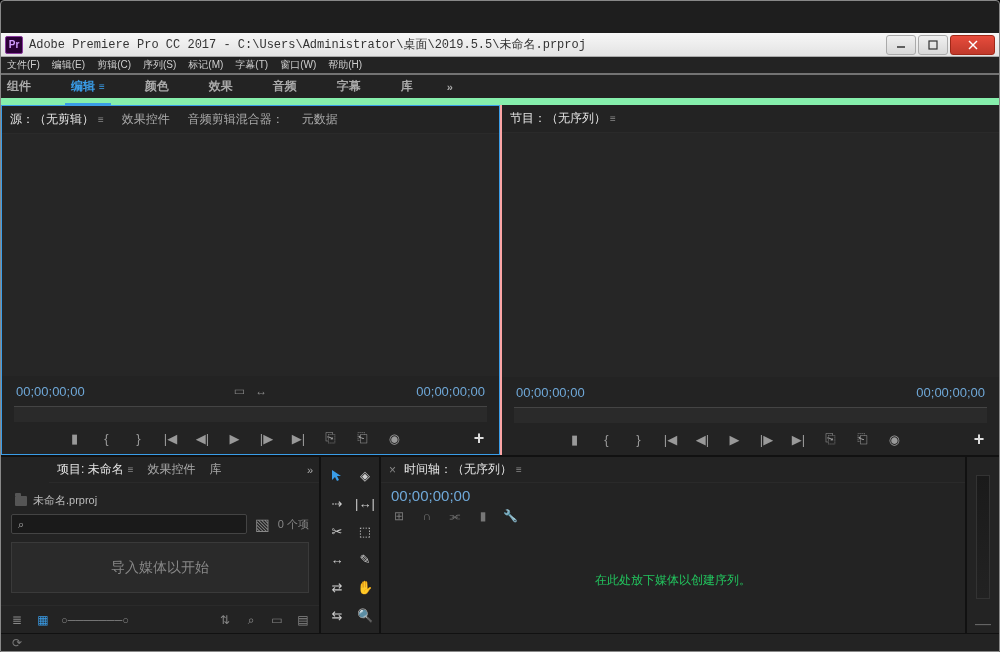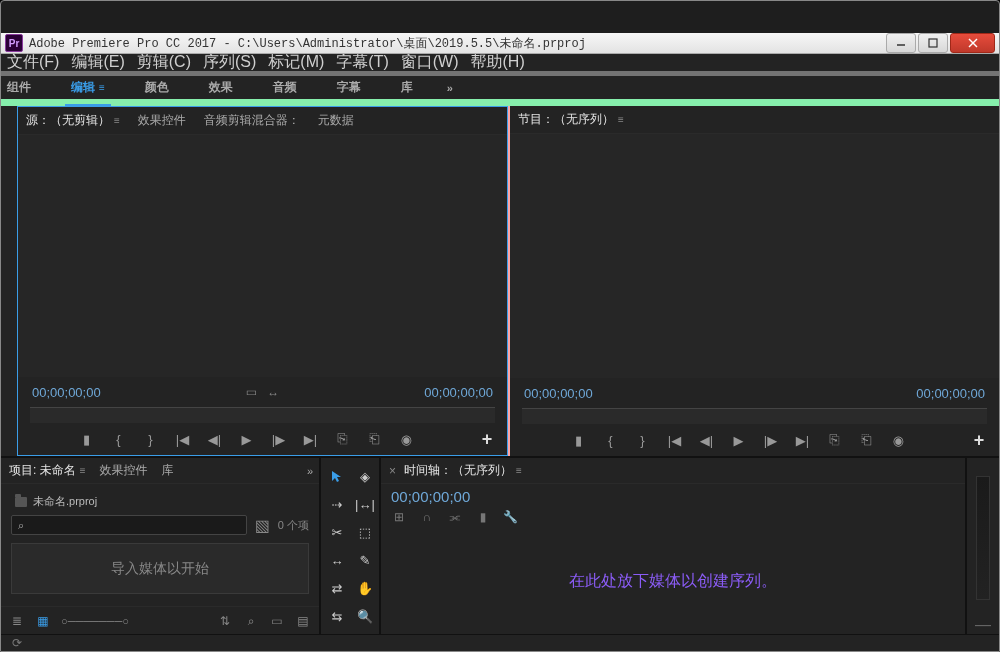--- a/index.html
+++ b/index.html
@@ -4,68 +4,68 @@
 <style>
 * { margin: 0; padding: 0; box-sizing: border-box; font-family: "Microsoft YaHei", sans-serif; }
 body { width: 1000px; height: 652px; background: #000; overflow: hidden; }
 .window { width: 1000px; height: 652px; background: #1e1e1e; border: 1px solid #888; border-radius: 4px 4px 0 0; display: flex; flex-direction: column; }
 .titlebar { height: 30px; background: linear-gradient(#f7f7f7,#e3e3e3); display: flex; align-items: center; padding: 0 4px; border-bottom: 1px solid #aaa; margin-top: 32px; }
 .app-icon { width: 18px; height: 18px; background: #2b0036; border: 1px solid #8a3a9e; border-radius: 2px; display: flex; align-items: center; justify-content: center; color: #d49cff; font-size: 10px; font-weight: bold; margin-right: 6px; }
 .title-text { font-size: 12px; color: #333; flex: 1; font-family: Liberation Mono, monospace; }
 .win-btns { display: flex; gap: 2px; }
 .win-btn { width: 30px; height: 20px; background: linear-gradient(#f0f0f0,#d8d8d8); border: 1px solid #aaa; border-radius: 3px; display: flex; align-items: center; justify-content: center; font-size: 9px; color: #333; cursor: pointer; }
 .win-btn.close { background: linear-gradient(#e74c3c,#c0392b); color: #fff; border-color: #a02818; width: 45px; }
-.menubar { height: 22px; background: #232323; display: flex; align-items: center; padding: 0 6px; font-size: 16px; color: #cfcfcf; border-bottom: 5px solid #737373; }
+.menubar { height: 22px; background: #232323; display: flex; align-items: center; padding: 0 6px; font-size: 10px; color: #cfcfcf; border-bottom: 2px solid #737373; }
 .menu-item { margin-right: 12px; cursor: pointer; }
 .workspacebar { height: 30px; background: #232323; display: flex; align-items: center; justify-content: flex-start; gap: 28px; font-size: 12px; color: #aaa; border-bottom: 7px solid #86efac; position: relative; font-weight: bold; }
 .ws-item { cursor: pointer; padding: 4px 6px; display: flex; align-items: center; gap: 4px; }
 .ws-item.active { color: #3a9de8; position: relative; }
 .ws-item.active::after { content: ""; position: absolute; bottom: -6px; left: 0; right: 0; height: 2px; background: #3a9de8; }
 .ws-overflow { color: #aaa; font-size: 12px; cursor: pointer; }
 .ws-stripes { font-size: 10px; color: #3a9de8; }
 .main { flex: 1; display: flex; flex-direction: column; background: #232323; }
-.upper { height: 352px; display: flex; border-bottom: 2px solid #111; padding-left: 16px; }
+.upper { height: 352px; display: flex; border-bottom: 2px solid #111; }
 .panel { background: #232323; display: flex; flex-direction: column; position: relative; }
 .panel.source { flex: 1; border: 1px solid #3a9de8; }
 .panel.program { flex: 1; border-left: 2px solid #fca5a5; }
 .panel-tabs { height: 28px; display: flex; align-items: center; font-size: 12px; color: #aaa; padding: 0 8px; gap: 18px; border-bottom: 1px solid #2a2a2a; }
 .tab { cursor: pointer; display: flex; align-items: center; gap: 4px; }
 .tab.active { color: #e4e4e4; }
 .hamb { font-size: 10px; color: #888; }
 .viewer { flex: 1; background: #262626; }
 .tc-row { height: 30px; display: flex; align-items: center; padding: 0 14px; font-size: 13px; color: #6fa8d8; justify-content: space-between; }
 .tc-mid { color: #888; font-size: 12px; display: flex; gap: 10px; }
 .ruler { height: 16px; background: #2a2a2a; margin: 0 12px; border-top: 1px solid #444; position: relative; }
 .transport { height: 32px; display: flex; align-items: center; justify-content: center; gap: 16px; color: #999; font-size: 13px; padding: 0 12px; }
 .t-spacer { flex: 1; }
 .icon-btn { cursor: pointer; display: inline-flex; width: 16px; height: 16px; align-items: center; justify-content: center; }
 .plus { color: #ddd; font-size: 18px; font-weight: bold; }
 .lower { flex: 1; display: flex; }
 .project-panel { width: 320px; border-right: 2px solid #111; display: flex; flex-direction: column; }
-.proj-tabs { height: 26px; display: flex; align-items: center; font-size: 12px; color: #aaa; padding: 0 8px; gap: 14px; border-bottom: 1px solid #2a2a2a; }
+.proj-tabs { height: 26px; display: flex; align-items: center; font-size: 12px; color: #aaa; padding: 0 8px; gap: 14px; border-bottom: 1px solid #2a2a2a; margin-left: 48px; }
 .proj-body { flex: 1; padding: 6px 10px; display: flex; flex-direction: column; }
 .proj-file { color: #bbb; font-size: 11px; margin: 4px 0 6px 4px; display: flex; align-items: center; gap: 6px; }
 .folder-icon { width: 12px; height: 10px; background: #555; border-radius: 1px; position: relative; }
 .folder-icon::before { content: ""; position: absolute; top: -3px; left: 0; width: 6px; height: 3px; background: #555; border-radius: 1px 1px 0 0; }
 .search-row { display: flex; align-items: center; gap: 8px; margin-bottom: 8px; }
 .search-input { flex: 1; height: 20px; background: #1a1a1a; border: 1px solid #444; border-radius: 2px; color: #aaa; font-size: 11px; padding: 0 6px; }
 .item-count { color: #888; font-size: 11px; }
 .drop-area { flex: 1; border: 1px solid #3a3a3a; background: #2a2a2a; display: flex; align-items: center; justify-content: center; color: #888; font-size: 14px; margin-bottom: 6px; }
 .proj-footer { height: 28px; display: flex; align-items: center; gap: 10px; padding: 0 8px; color: #888; font-size: 12px; border-top: 1px solid #2a2a2a; }
 .spacer { flex: 1; }
 .tools-panel { width: 60px; border-right: 2px solid #111; padding: 8px 6px; }
 .tools-grid { display: grid; grid-template-columns: 1fr 1fr; gap: 8px 8px; }
 .tool { width: 20px; height: 20px; display: flex; align-items: center; justify-content: center; color: #ccc; cursor: pointer; font-size: 13px; }
 .tool.active { color: #3a9de8; }
 .timeline-panel { flex: 1; display: flex; flex-direction: column; }
 .tl-tabs { height: 26px; display: flex; align-items: center; font-size: 12px; color: #aaa; padding: 0 8px; gap: 8px; border-bottom: 1px solid #2a2a2a; }
 .tl-head { padding: 4px 10px; }
 .tl-tc { color: #6fa8d8; font-size: 15px; }
 .tl-icons { display: flex; gap: 12px; color: #777; font-size: 12px; margin-top: 4px; align-items: center; }
-.tl-drop { flex: 1; display: flex; align-items: center; justify-content: center; color: #8b5cf6; font-size: 16px; }
+.tl-drop { flex: 1; display: flex; align-items: center; justify-content: center; color: #22c55e; font-size: 12px; }
 .audio-panel { width: 34px; border-left: 2px solid #111; background: #232323; display: flex; flex-direction: column; align-items: center; padding-top: 18px; }
 .meter { width: 14px; flex: 1; background: linear-gradient(#1a1a1a,#222); border: 1px solid #333; margin-bottom: 16px; }
 .bottombar { height: 22px; background: #232323; border-top: 1px solid #111; display: flex; align-items: center; padding: 0 8px; color: #777; font-size: 12px; }
 svg { display: block; }
 .overflow-arrows { font-size: 11px; letter-spacing: -2px; }
 </style>
 </head>
 <body>
 
 <div class="window">

